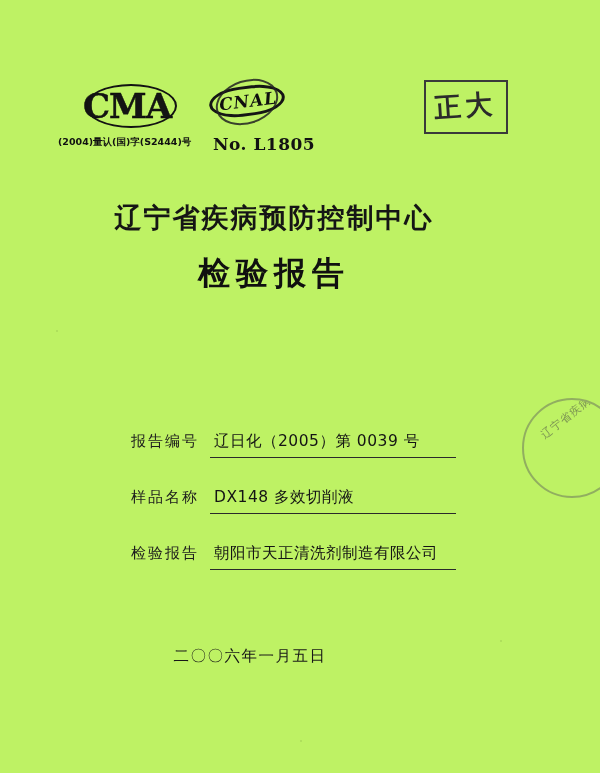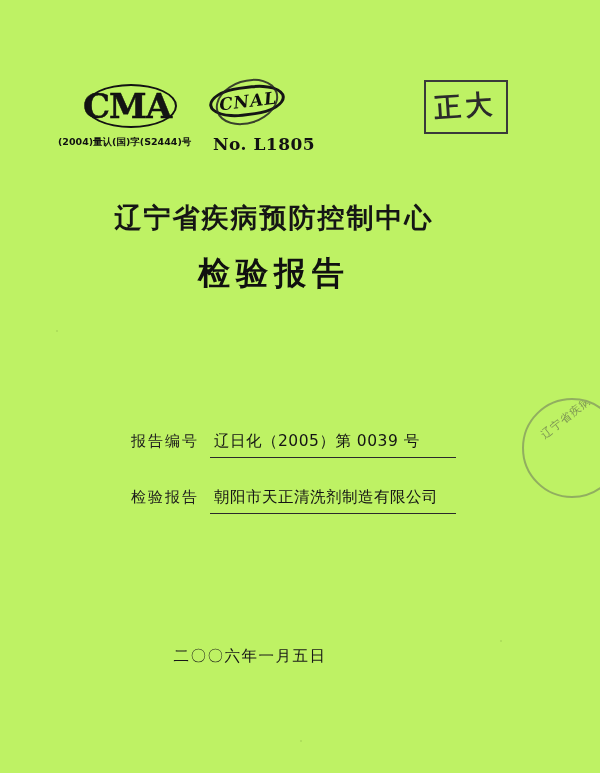--- a/index.html
+++ b/index.html
@@ -296,20 +296,25 @@
   </div>
 
   <div class="fields">
 
     <div class="field-row">
       <div class="field-label">报告编号</div>
       <div class="field-value">辽日化（2005）第 0039 号</div>
       <div class="field-rule"></div>
     </div>
 
+    <div class="field-row">
+      <div class="field-label">样品名称</div>
+      <div class="field-value">DX148 多效切削液</div>
+      <div class="field-rule"></div>
+    </div>
 
     <div class="field-row">
       <div class="field-label">检验报告</div>
       <div class="field-value">朝阳市天正清洗剂制造有限公司</div>
       <div class="field-rule"></div>
     </div>
 
   </div>
 
   <div class="doc-date">二〇〇六年一月五日</div>

